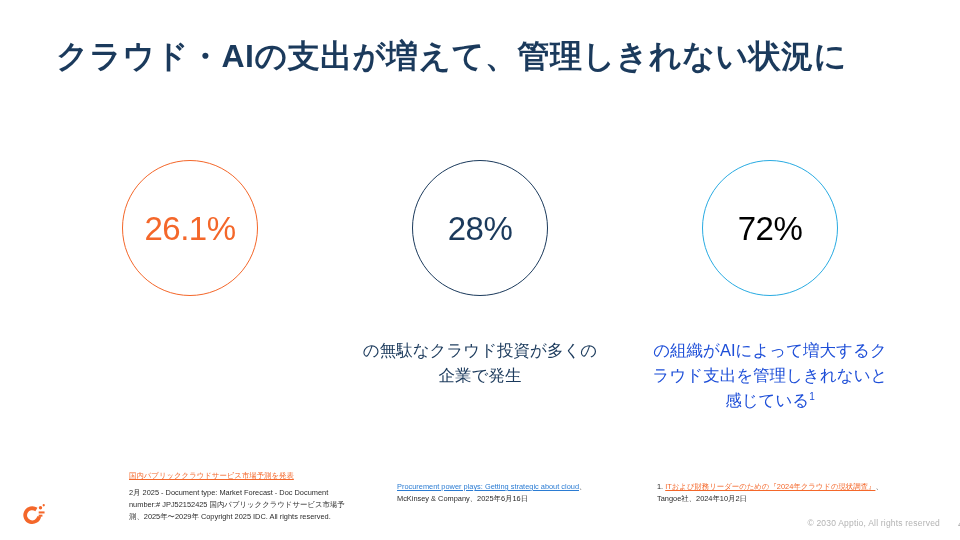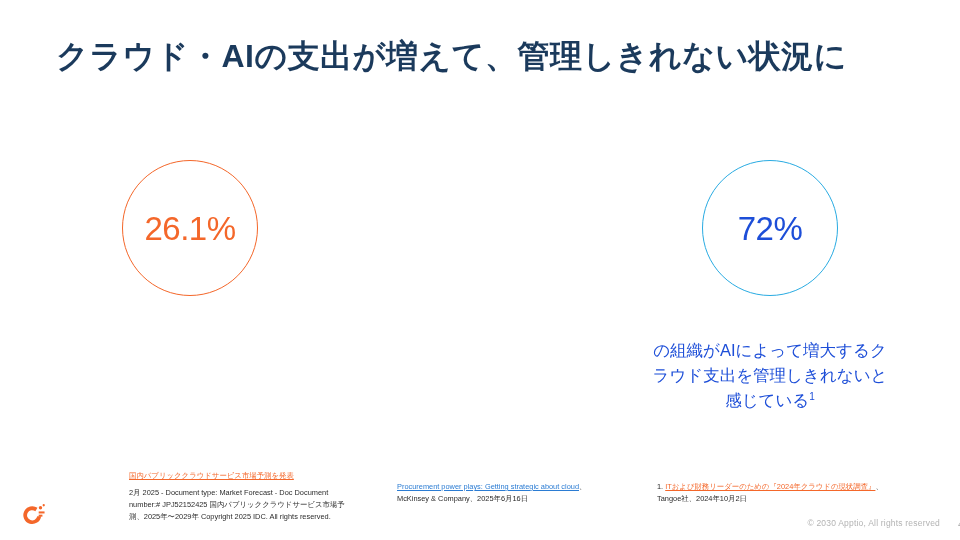--- a/index.html
+++ b/index.html
@@ -147,24 +147,30 @@
   <div id="slide-title" style="color: rgb(27, 58, 92);">クラウド・AIの支出が増えて、管理しきれない状況に</div>
 
   <div id="stats-row">
 
     <div class="stat-block">
       <div class="stat-circle" id="circle-1" style="border-color: rgb(244, 103, 42);">
         <span class="stat-value" id="value-1" style="color: rgb(244, 103, 42);">26.1%</span>
       </div>
     </div>
 
+    <div class="stat-block">
+      <div class="stat-circle" id="circle-2" style="border-color: rgb(27, 58, 92);">
+        <span class="stat-value" id="value-2" style="color: rgb(27, 58, 92);">28%</span>
+      </div>
+      <div class="stat-caption" id="caption-2" style="color: rgb(27, 58, 92);">の無駄なクラウド投資が多くの企業で発生</div>
+    </div>
 
     <div class="stat-block">
       <div class="stat-circle" id="circle-3" style="border-color: rgb(41, 171, 226);">
-        <span class="stat-value" id="value-3" style="color: #1d4ed8;">72%</span>
+        <span class="stat-value" id="value-3" style="color: #000000;">72%</span>
       </div>
       <div class="stat-caption" id="caption-3" style="color: #1d4ed8;"><span id="caption-3-text">の組織がAIによって増大するクラウド支出を管理しきれないと感じている</span><sup id="caption-3-sup">1</sup></div>
     </div>
 
   </div>
 
   <div id="footnotes">
 
     <div class="footnote footnote-1">
       <span class="fn-link orange" id="fn1-link">国内パブリッククラウドサービス市場予測を発表</span>

